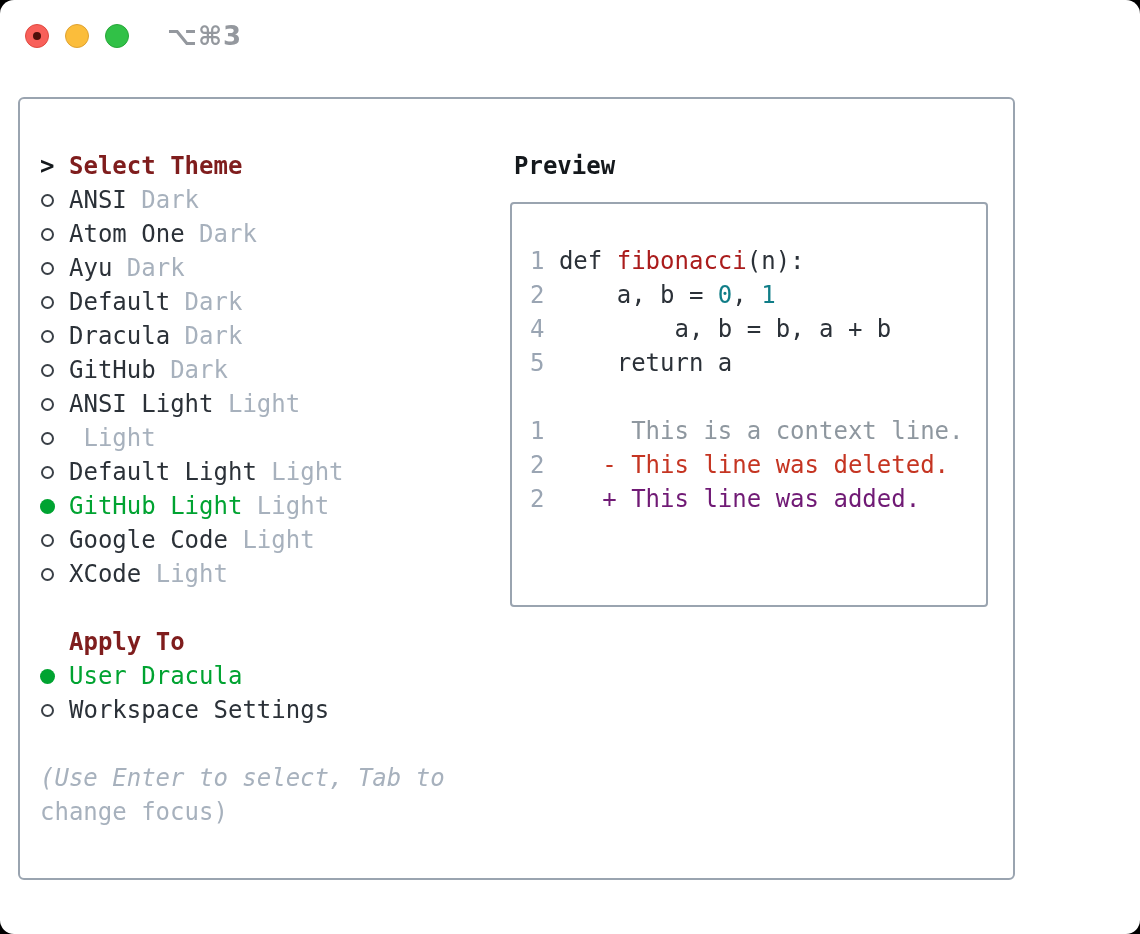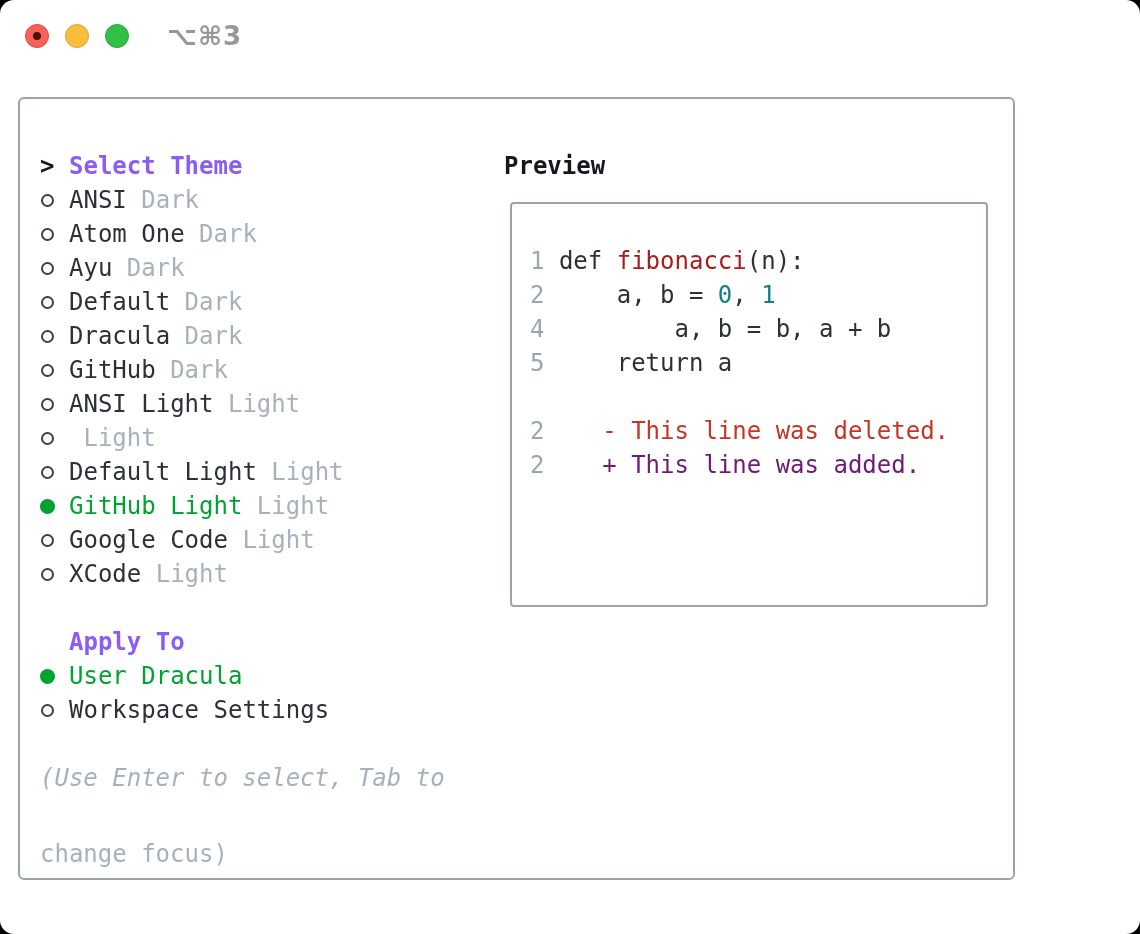--- a/index.html
+++ b/index.html
@@ -30,28 +30,28 @@
   }
 
   
   .left-col{position:absolute;left:20px;top:50px;font-size:24px;line-height:34px;}
   .row{display:flex;align-items:center;height:34px;white-space:pre;}
   .spacer{height:34px;}
   .marker{width:29px;flex:0 0 29px;display:flex;align-items:center;}
   .prompt{color:#14181c;font-weight:bold;font-size:24px;}
   .circle{width:13px;height:13px;border:2px solid #3a4047;border-radius:50%;box-sizing:border-box;margin-left:1px;}
   .circle.sel{width:15px;height:15px;border:none;background:#00a331;margin-left:0;}
-  .header-label{color:#8b5cf6;font-weight:bold;}
+  .header-label{color:#7f1d1d;font-weight:bold;}
   .name{color:#2b3138;}
   .name.sel{color:#00a331;}
   .suffix{color:#a7b1bd;}
   .hint{color:#a7b1bd;white-space:pre;}
 
   
-  .preview-title{position:absolute;left:484px;top:50px;height:34px;line-height:34px;
+  .preview-title{position:absolute;left:494px;top:50px;height:34px;line-height:34px;
     font-size:24px;font-weight:bold;color:#14181c;}
   .preview-box{
     position:absolute;left:490px;top:103px;width:478px;height:405px;
     border:2px solid #9aa4b0;border-radius:4px;box-sizing:border-box;
     padding:40px 0 8px 18px;overflow:hidden;background:#fff;
   }
   .code-line{height:34px;line-height:34px;font-size:24px;white-space:pre;}
   .ln{color:#9aa5b3;}
   .tok-code{color:#2b3138;}
   .tok-func{color:#aa1c1c;}
@@ -98,31 +98,32 @@
       <div class="row">
         <span class="marker"></span>
         <span class="header-label">Apply To</span>
       </div>
       <div id="apply-items">
           <div class="row"><span class="marker"><span class="circle sel"></span></span><span class="name sel">User Dracula</span></div>
           <div class="row"><span class="marker"><span class="circle"></span></span><span class="name">Workspace Settings</span></div>
         </div>
       <div class="spacer"></div>
       <div class="hint" style="height:34px;line-height:34px;font-style:italic;">(Use Enter to select, Tab to</div>
-      <div class="hint" style="height:34px;line-height:34px;margin-top:42px;">change focus)</div>
+      <div class="hint" style="height:34px;line-height:34px;">change focus)</div>
     </div>
 
     <div class="preview-title">Preview</div>
 
     <div class="preview-box">
       <div id="code-lines">
           <div class="code-line"><span class="ln">1 </span><span class="tok-code">def </span><span class="tok-func">fibonacci</span><span class="tok-code">(n):</span></div>
           <div class="code-line"><span class="ln">2 </span><span class="tok-code">    a, b = </span><span class="tok-num">0</span><span class="tok-code">, </span><span class="tok-num">1</span></div>
           <div class="code-line"><span class="ln">4 </span><span class="tok-code">        a, b = b, a + b</span></div>
           <div class="code-line"><span class="ln">5 </span><span class="tok-code">    return a</span></div>
           <div class="code-line"><span class="ln"></span></div>
+          <div class="code-line"><span class="ln">1 </span><span class="tok-context">     This is a context line.</span></div>
           <div class="code-line"><span class="ln">2 </span><span class="tok-deleted">   - This line was deleted.</span></div>
           <div class="code-line"><span class="ln">2 </span><span class="tok-added">   + This line was added.</span></div>
         </div>
     </div>
 
   </div>
 </div>
 
 </body></html>

